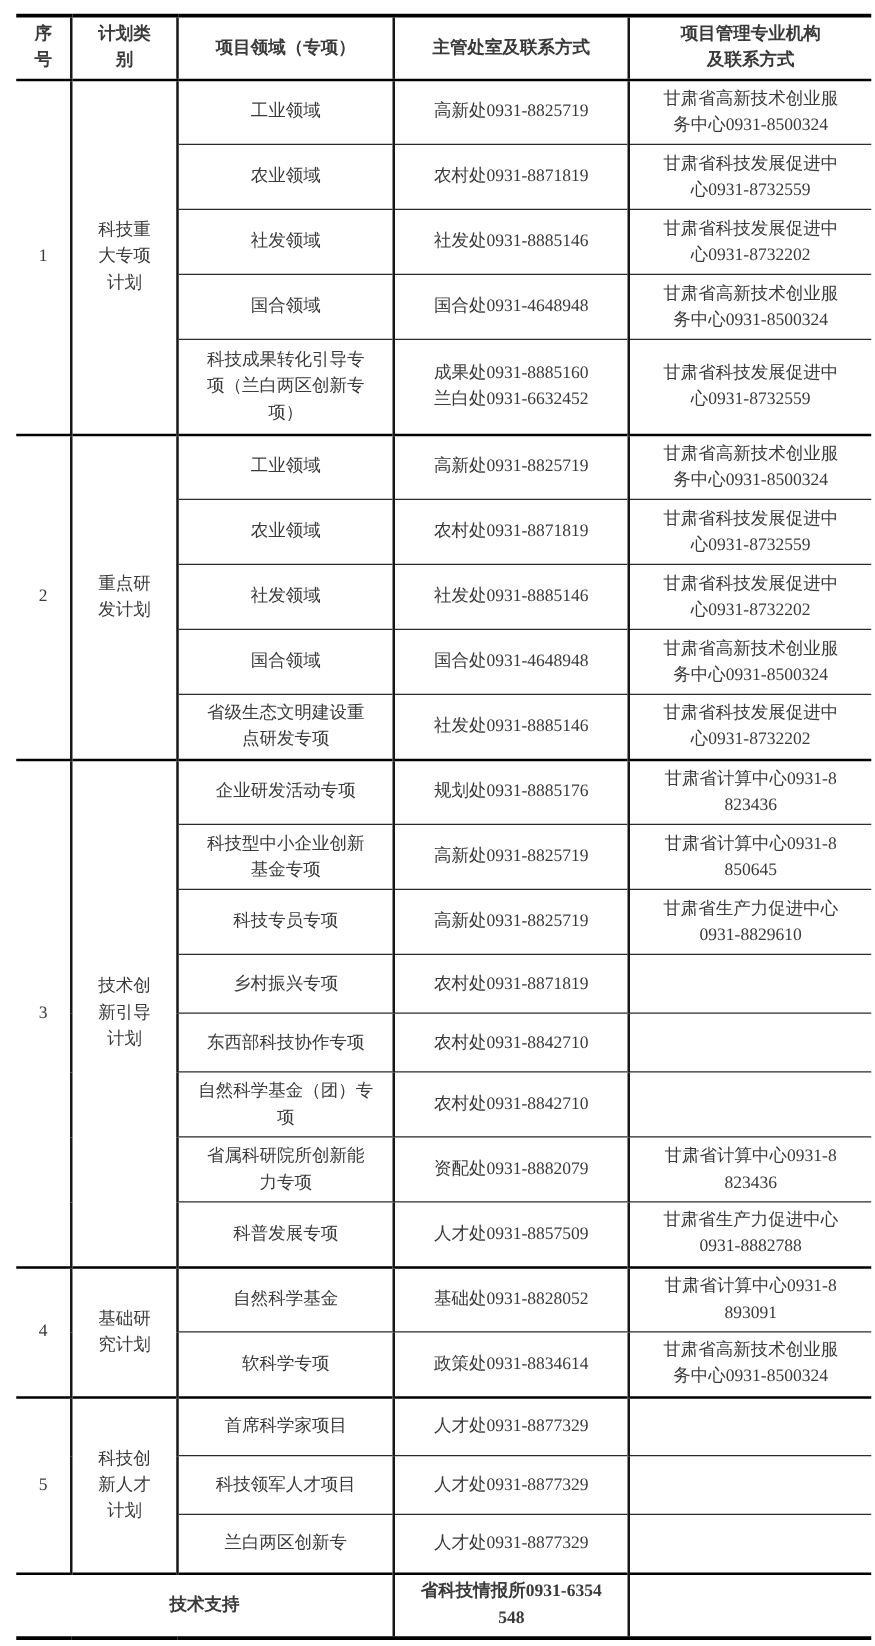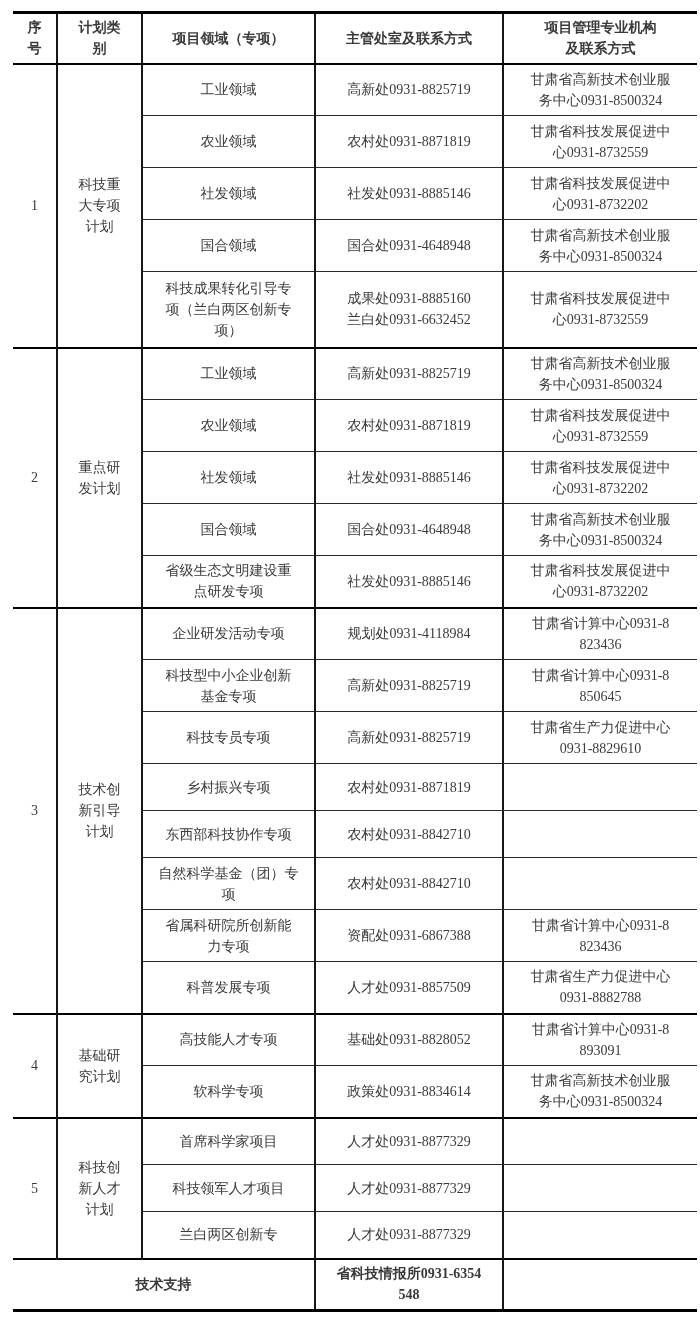--- a/index.html
+++ b/index.html
@@ -134,21 +134,21 @@
           <td class="v">社发处0931-8885146</td>
           <td class="v">甘肃省科技发展促进中
 心0931-8732202</td>
         </tr>
         <tr class="section-start" style="height: 52px;">
           <td rowspan="8">3</td>
           <td class="v" rowspan="8">技术创
 新引导
 计划</td>
           <td class="v">企业研发活动专项</td>
-          <td class="v">规划处0931-4118984</td>
+          <td class="v">规划处0931-8885176</td>
           <td class="v">甘肃省计算中心0931-8
 823436</td>
         </tr>
         <tr style="height: 52px;">
           <td class="v">科技型中小企业创新
 基金专项</td>
           <td class="v">高新处0931-8825719</td>
           <td class="v">甘肃省计算中心0931-8
 850645</td>
         </tr>
@@ -170,35 +170,35 @@
         </tr>
         <tr style="height: 52px;">
           <td class="v">自然科学基金（团）专
 项</td>
           <td class="v">农村处0931-8842710</td>
           <td class="v"></td>
         </tr>
         <tr style="height: 52px;">
           <td class="v">省属科研院所创新能
 力专项</td>
-          <td class="v">资配处0931-6867388</td>
+          <td class="v">资配处0931-8882079</td>
           <td class="v">甘肃省计算中心0931-8
 823436</td>
         </tr>
         <tr style="height: 52px;">
           <td class="v">科普发展专项</td>
           <td class="v">人才处0931-8857509</td>
           <td class="v">甘肃省生产力促进中心
 0931-8882788</td>
         </tr>
         <tr class="section-start" style="height: 52px;">
           <td rowspan="2">4</td>
           <td class="v" rowspan="2">基础研
 究计划</td>
-          <td class="v">高技能人才专项</td>
+          <td class="v">自然科学基金</td>
           <td class="v">基础处0931-8828052</td>
           <td class="v">甘肃省计算中心0931-8
 893091</td>
         </tr>
         <tr style="height: 52px;">
           <td class="v">软科学专项</td>
           <td class="v">政策处0931-8834614</td>
           <td class="v">甘肃省高新技术创业服
 务中心0931-8500324</td>
         </tr>

